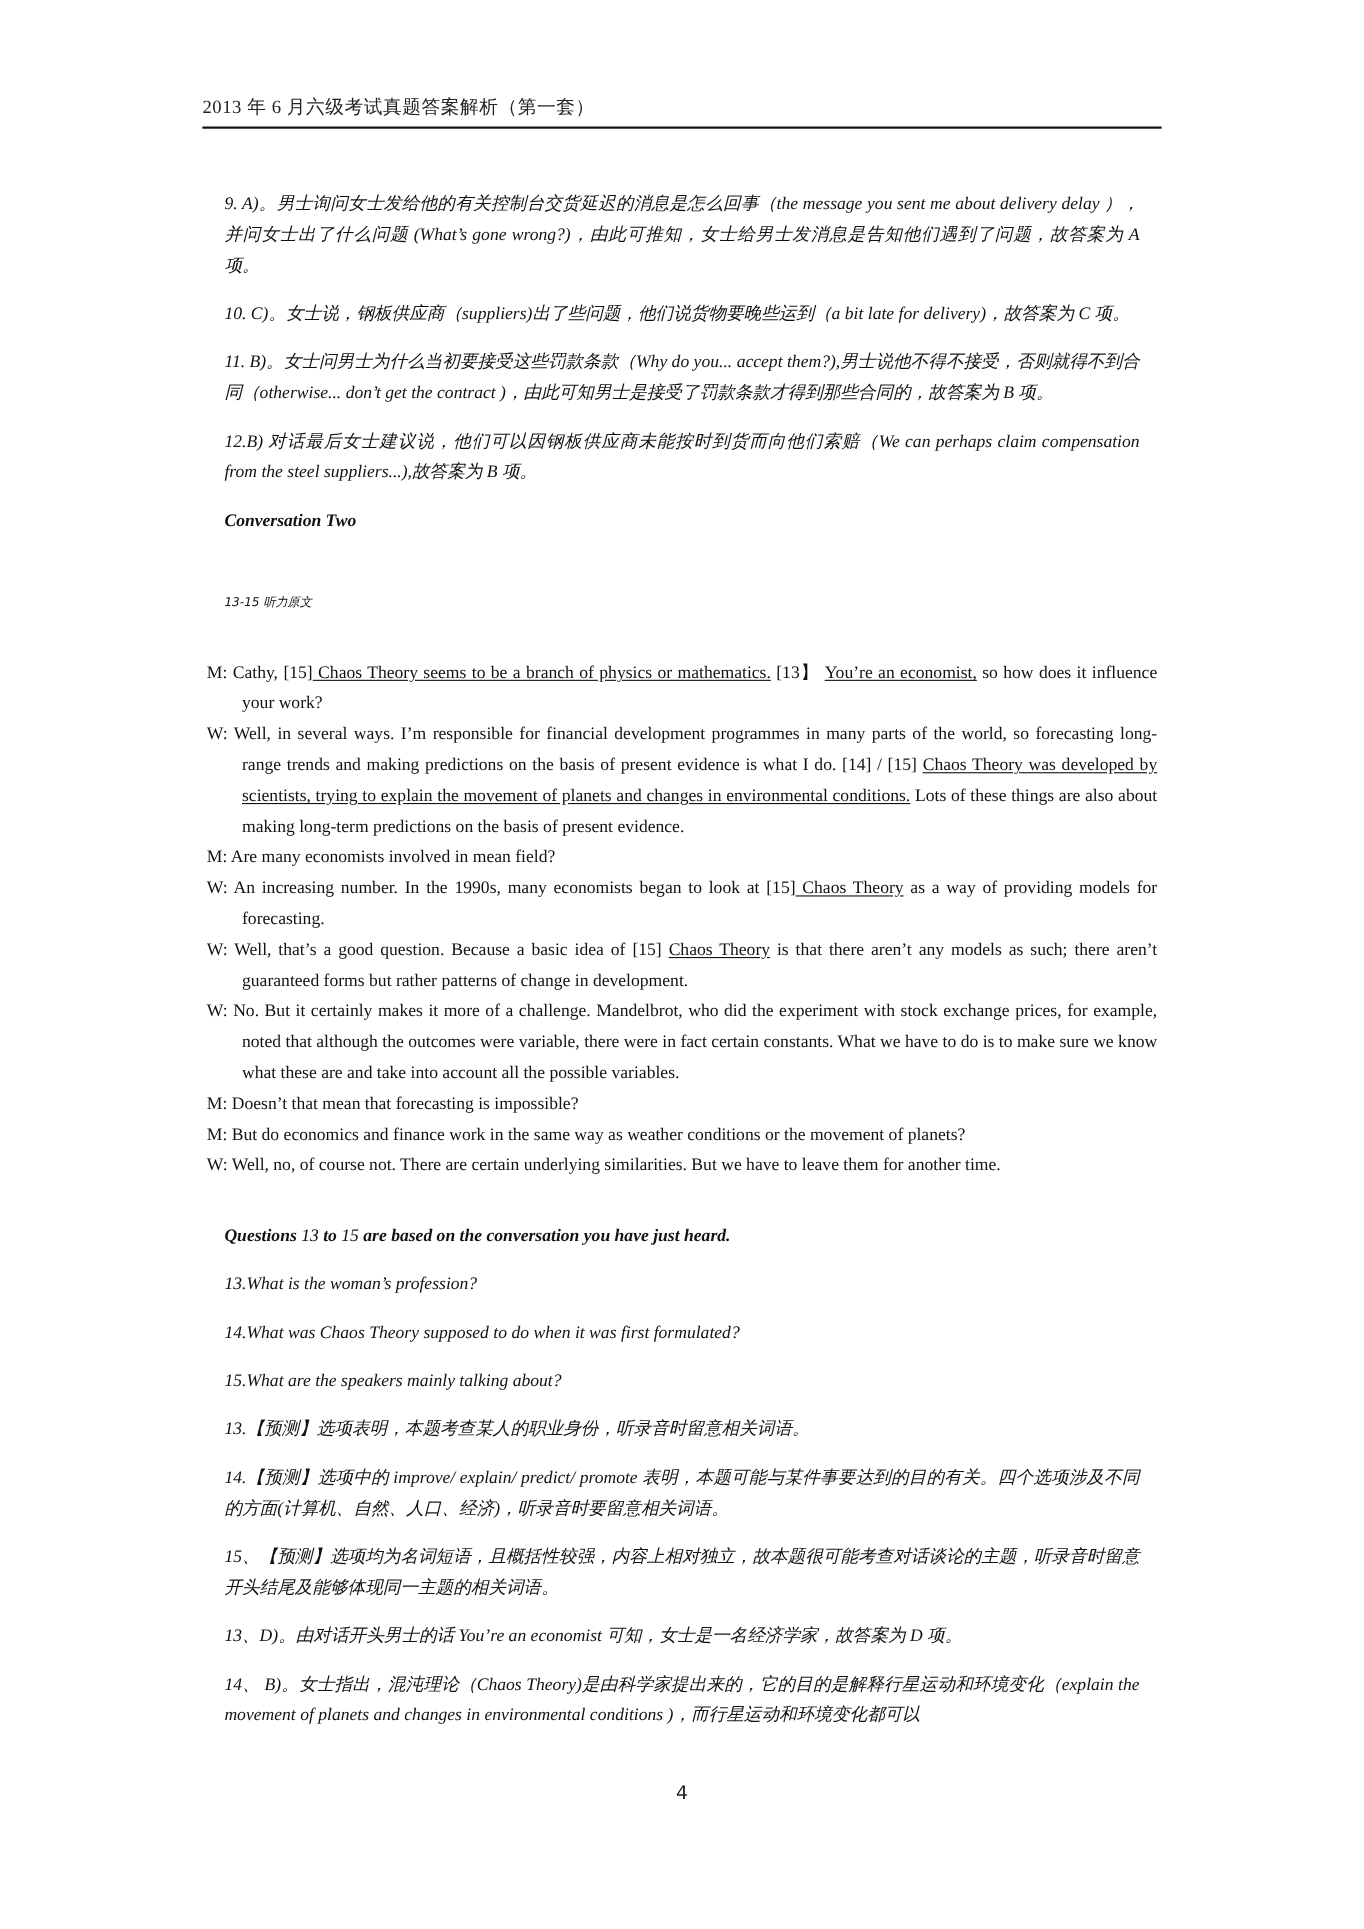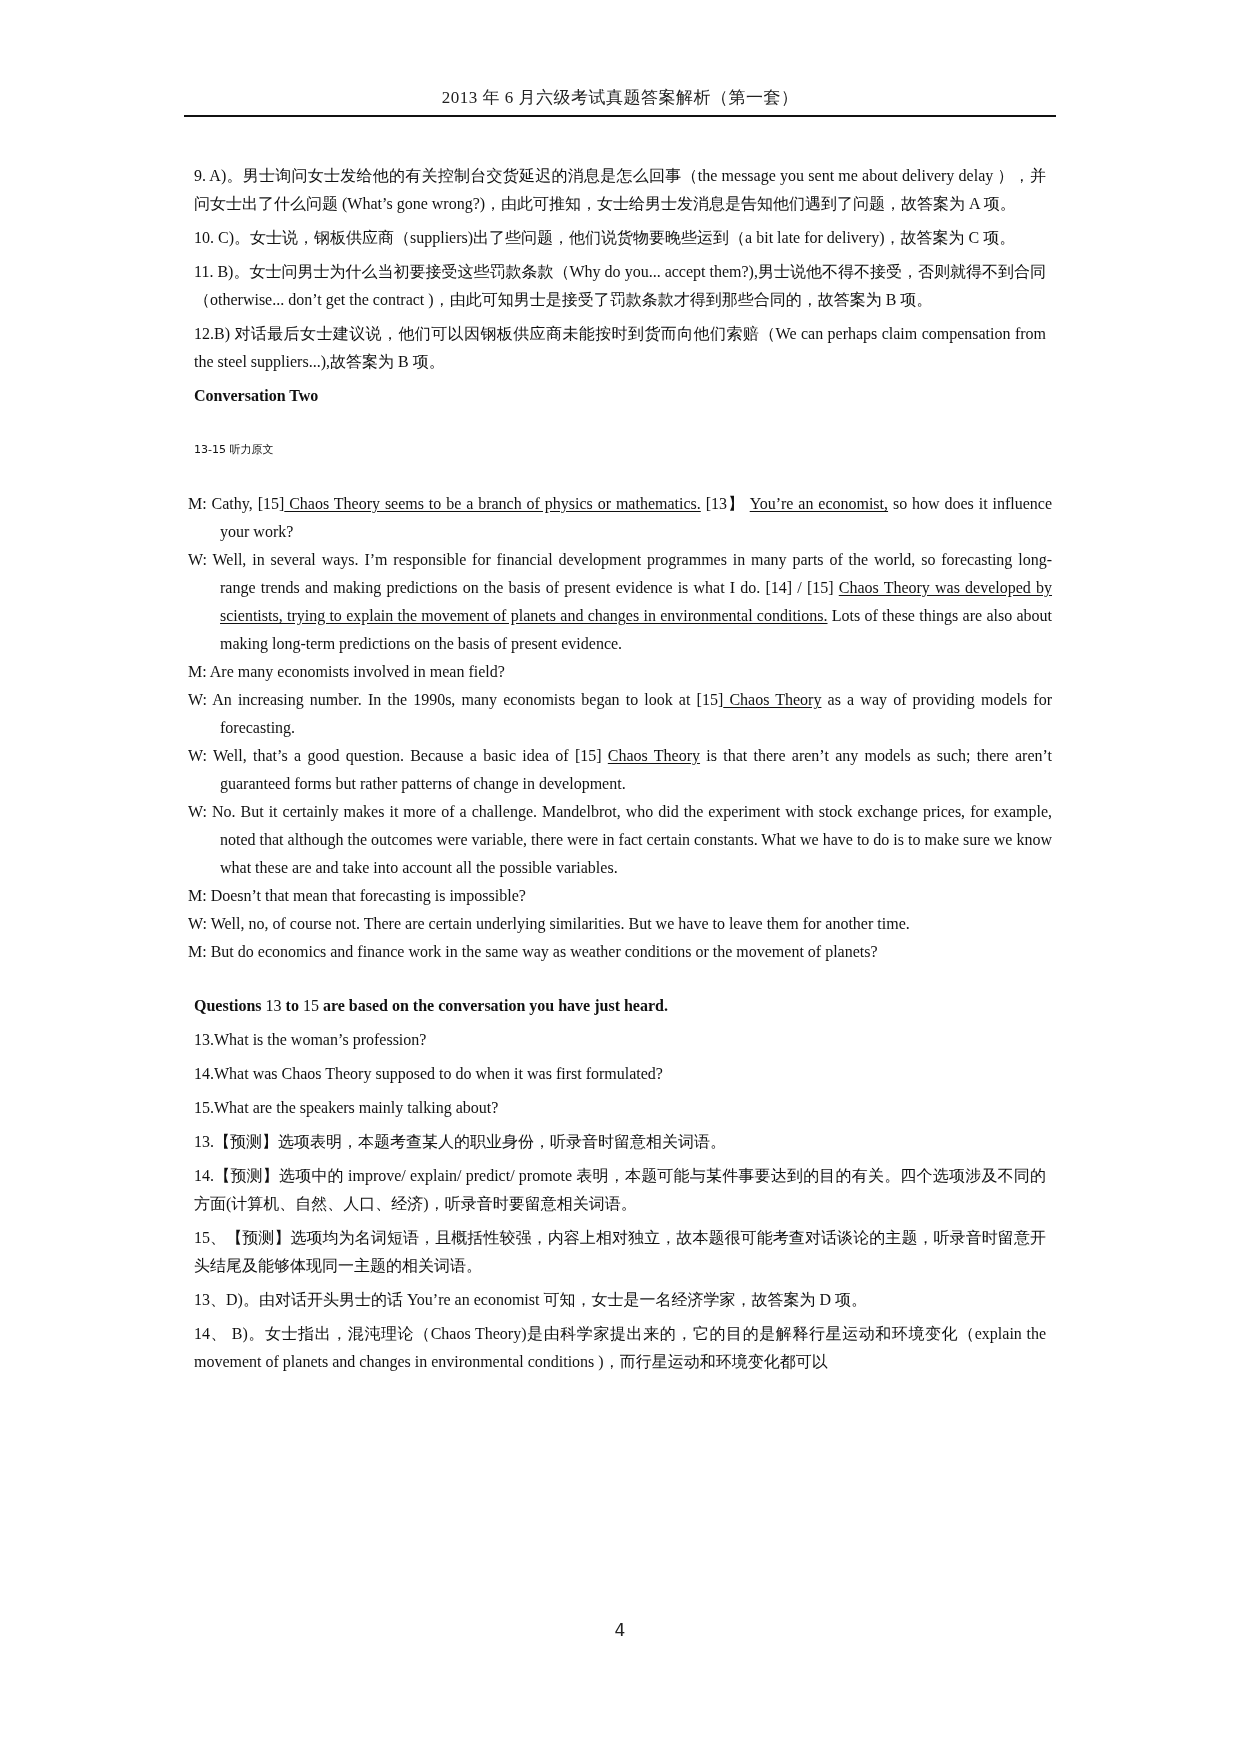--- a/index.html
+++ b/index.html
@@ -1,22 +1,22 @@
 <!DOCTYPE html>
 <html><head>
 <meta charset="utf-8">
 <style>
   html, body { margin: 0; padding: 0; background: #ffffff; }
   body { width: 1240px; height: 1754px; position: relative; overflow: hidden;
          font-family: "Liberation Serif", "DejaVu Serif", serif; color: #111; }
-  .header { position: absolute; left: 184px; top: 86px; width: 872px; text-align: center;
+  .header { position: absolute; left: 184px; top: 86px; width: 872px; text-align: left;
             font-size: 17px; letter-spacing: 0.5px; color: #222; }
   .rule { position: absolute; left: 184px; top: 115px; width: 872px; height: 2px; background: #111; }
   .content { position: absolute; left: 188px; top: 156px; width: 864px; font-size: 16px; line-height: 28px; }
-  .p { margin: 6px; text-align: justify; }
+  .p { margin: 16px; text-align: justify; font-style: italic; }
   .bold { font-weight: bold; }
   .gap-s { height: 14px; }
   .gap-m { height: 20px; }
   .dlg { margin: 0; padding-left: 32px; text-indent: -32px; text-align: justify; }
   u { text-decoration: underline; text-underline-offset: 2px; }
   .footer { position: absolute; left: 0; width: 1240px; top: 1620px; text-align: center; font-size: 17px;
             font-family: "DejaVu Sans", sans-serif; color: #222; }
 </style>
 </head>
 <body>
@@ -35,22 +35,22 @@
   <div class="gap-m"></div>
 
   <div id="dialogue">
       <p class="dlg"><span>M:</span><span> Cathy, [15]</span><u> Chaos Theory seems to be a branch of physics or mathematics.</u><span> [13】 </span><u>You’re an economist,</u><span> so how does it influence your work?</span></p>
       <p class="dlg"><span>W:</span><span> Well, in several ways. I’m responsible for financial development programmes in many parts of the world, so forecasting long-range trends and making predictions on the basis of present evidence is what I do. [14] / [15] </span><u>Chaos Theory was developed by scientists, trying to explain the movement of planets and changes in environmental conditions.</u><span> Lots of these things are also about making long-term predictions on the basis of present evidence.</span></p>
       <p class="dlg"><span>M:</span><span> Are many economists involved in mean field?</span></p>
       <p class="dlg"><span>W:</span><span> An increasing number. In the 1990s, many economists began to look at [15]</span><u> Chaos Theory</u><span> as a way of providing models for forecasting.</span></p>
       <p class="dlg"><span>W:</span><span> Well, that’s a good question. Because a basic idea of [15] </span><u>Chaos Theory</u><span> is that there aren’t any models as such; there aren’t guaranteed forms but rather patterns of change in development.</span></p>
       <p class="dlg"><span>W:</span><span> No. But it certainly makes it more of a challenge. Mandelbrot, who did the experiment with stock exchange prices, for example, noted that although the outcomes were variable, there were in fact certain constants. What we have to do is to make sure we know what these are and take into account all the possible variables.</span></p>
       <p class="dlg"><span>M:</span><span> Doesn’t that mean that forecasting is impossible?</span></p>
+      <p class="dlg"><span>M:</span><span> But do economics and finance work in the same way as weather conditions or the movement of planets?</span></p>
       <p class="dlg"><span>W:</span><span> Well, no, of course not. There are certain underlying similarities. But we have to leave them for another time.</span></p>
-      <p class="dlg"><span>M:</span><span> But do economics and finance work in the same way as weather conditions or the movement of planets?</span></p>
     </div>
 
   <div class="gap-m"></div>
   <p class="p">
     <b>Questions</b><span> 13 </span><b>to</b><span> 15 </span><b>are based on the conversation you have just heard.</b>
   </p>
   <p class="p">13.What is the woman’s profession?</p>
   <p class="p">14.What was Chaos Theory supposed to do when it was first formulated?</p>
   <p class="p">15.What are the speakers mainly talking about?</p>
   <p class="p">13.【预测】选项表明，本题考查某人的职业身份，听录音时留意相关词语。</p>

